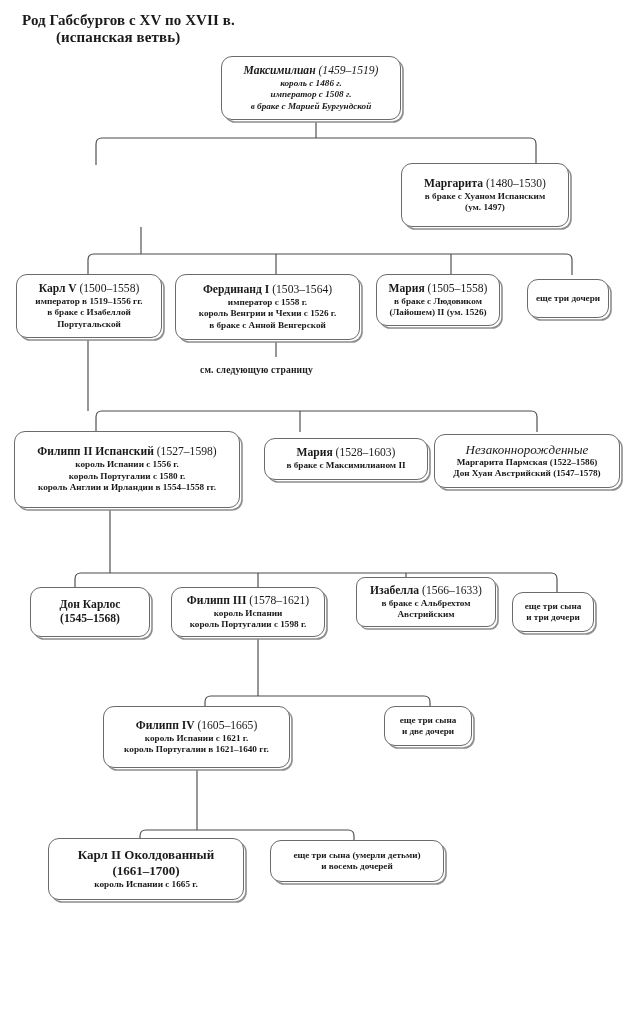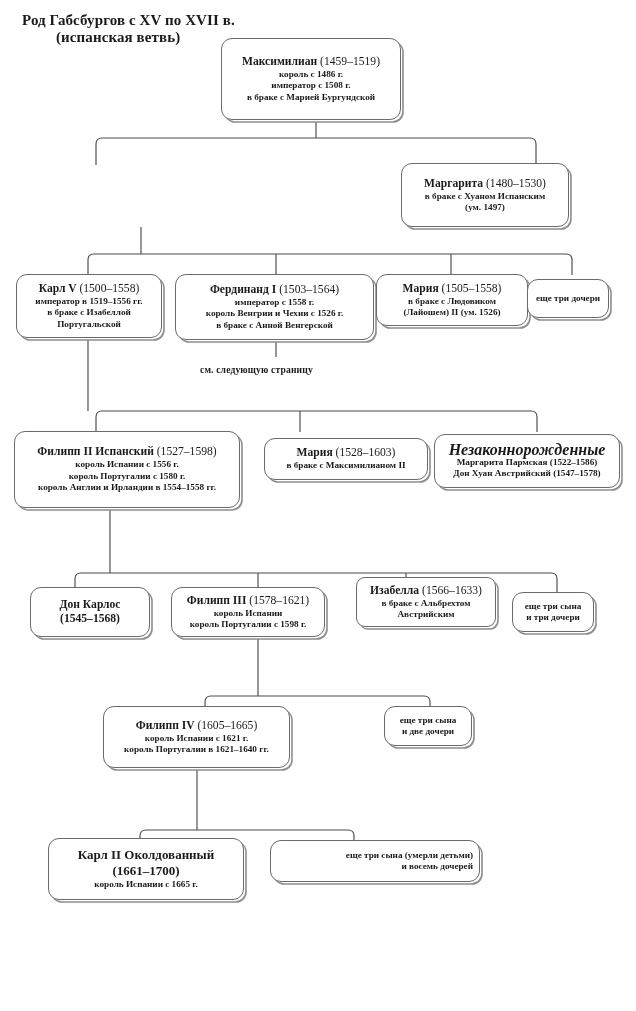--- a/index.html
+++ b/index.html
@@ -61,21 +61,21 @@
     white-space:nowrap;
   }
   .node .hd .yr{ font-weight:400; }
   .node .sub{
     font-size:9.2px;
     line-height:11.4px;
     font-weight:600;
     white-space:nowrap;
   }
   .node.small .hd{ font-size:9.2px; font-weight:600; line-height:11.4px; }
-  .node.ital .hd{ font-style:italic; font-weight:700; font-size:16px; }
+  .node.ital .hd{ font-style:italic; font-weight:400; font-size:13px; }
   .node.big-name .hd{ font-size:13px; font-weight:700; line-height:16px; }
 
   .note{
     position:absolute;
     font-size:9.6px;
     font-weight:600;
     white-space:nowrap;
     letter-spacing:.15px;
     z-index:3;
   }
@@ -111,21 +111,21 @@
     <line x1="258" y1="573" x2="258" y2="594"></line>
     <line x1="406" y1="573" x2="406" y2="594"></line>
 
     <path d="M258,637 L258,696"></path>
     <path d="M205,714 L205,702 Q205,696 211,696 L424,696 Q430,696 430,702 L430,714"></path>
 
     <path d="M197,768 L197,830"></path>
     <path d="M140,847 L140,836 Q140,830 146,830 L348,830 Q354,830 354,836 L354,847"></path>
   </svg>
 
-  <div class="node" style="left:221px; top:38px; width:180px; height:82px;">
+  <div class="node" style="left:221px; top:56px; width:180px; height:64px;font-style:italic;">
     <div class="hd">
       <span>Максимилиан</span>
       <span class="yr">(1459–1519)</span>
     </div>
     <div class="sub">король с 1486 г.</div>
     <div class="sub">император с 1508 г.</div>
     <div class="sub">в браке с Марией Бургундской</div>
   </div>
 
 
@@ -141,31 +141,31 @@
   <div class="node" style="left:16px; top:274px; width:146px; height:64px;">
     <div class="hd">
       <span>Карл V</span>
       <span class="yr">(1500–1558)</span>
     </div>
     <div class="sub">император в 1519–1556 гг.</div>
     <div class="sub">в браке с Изабеллой</div>
     <div class="sub">Португальской</div>
   </div>
 
-  <div class="node" style="left:175px; top:274px; width:199px; height:66px;">
+  <div class="node" style="left:175px; top:274px; width:185px; height:66px;">
     <div class="hd">
       <span>Фердинанд I</span>
       <span class="yr">(1503–1564)</span>
     </div>
     <div class="sub">император с 1558 г.</div>
     <div class="sub">король Венгрии и Чехии с 1526 г.</div>
     <div class="sub">в браке с Анной Венгерской</div>
   </div>
 
-  <div class="node" style="left:376px; top:274px; width:152px; height:52px;">
+  <div class="node" style="left:376px; top:274px; width:124px; height:52px;">
     <div class="hd">
       <span>Мария</span>
       <span class="yr">(1505–1558)</span>
     </div>
     <div class="sub">в браке с Людовиком</div>
     <div class="sub">(Лайошем) II (ум. 1526)</div>
   </div>
 
   <div class="node small" style="left:527px; top:279px; width:82px; height:39px;">
     <div class="hd">
@@ -250,20 +250,20 @@
   </div>
 
   <div class="node big-name" style="left:48px; top:838px; width:196px; height:62px;">
     <div class="hd">
       <span>Карл II Околдованный</span>
     </div>
     <div class="hd">(1661–1700)</div>
     <div class="sub">король Испании с 1665 г.</div>
   </div>
 
-  <div class="node small" style="left:270px; top:840px; width:210px; height:42px;align-items:flex-end;">
+  <div class="node small" style="left:270px; top:840px; width:174px; height:42px;">
     <div class="hd">
       <span>еще три сына (умерли детьми)</span>
     </div>
     <div class="hd">и восемь дочерей</div>
   </div>
 
 </div>
 
 </body></html>

